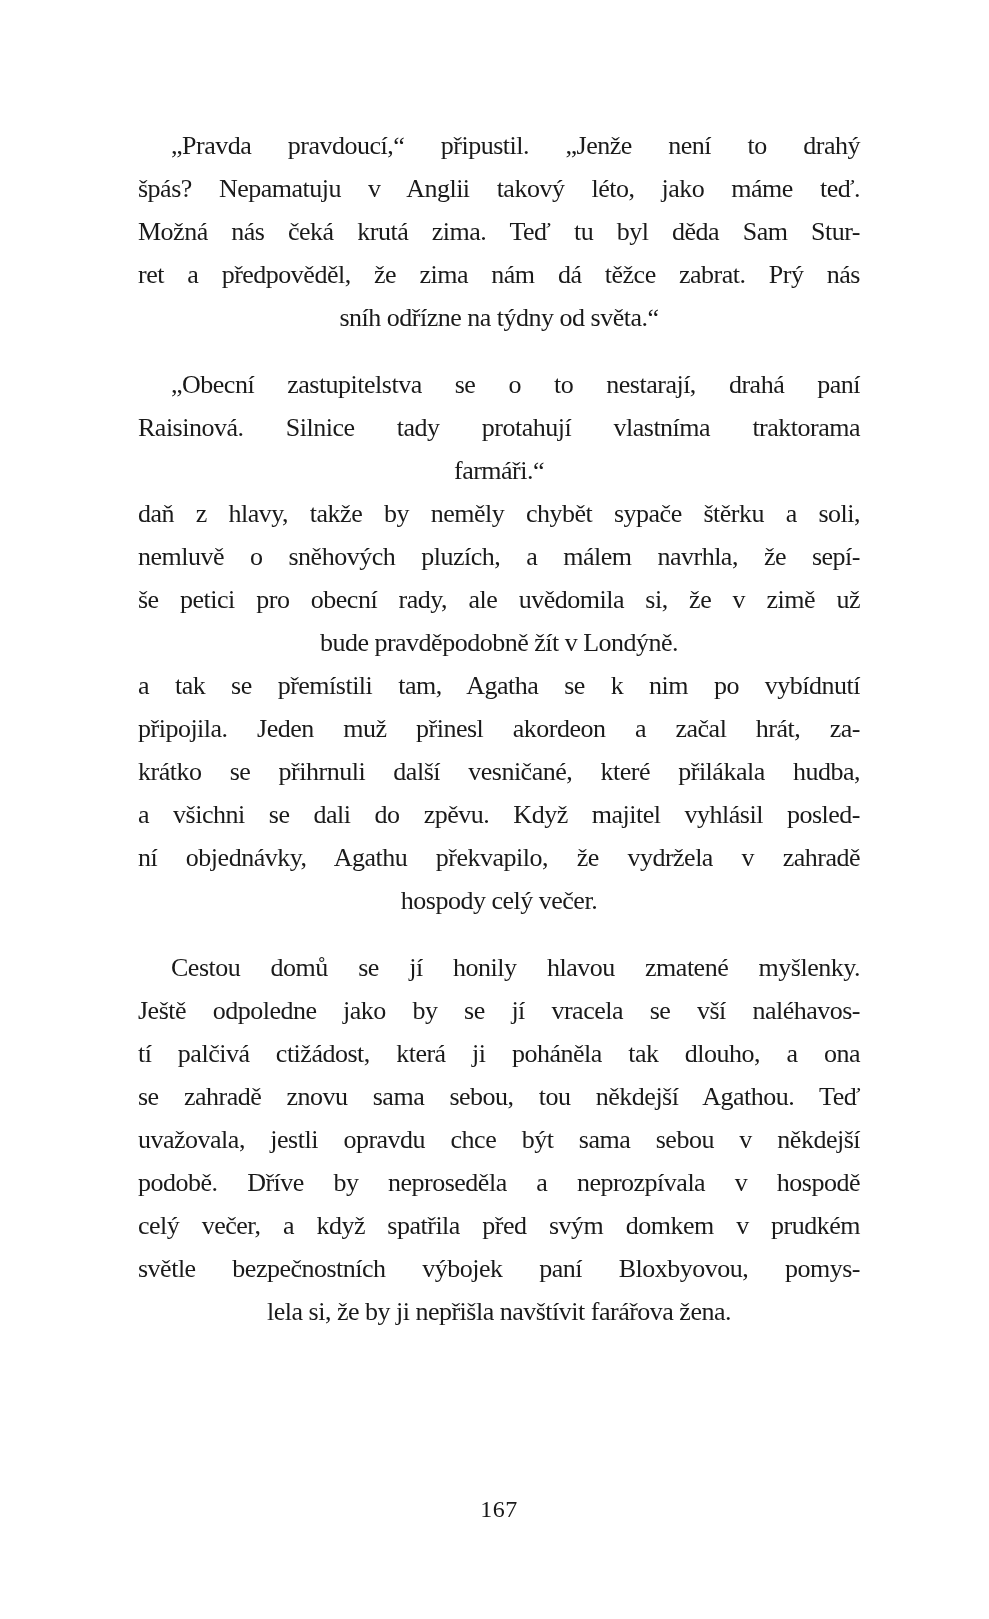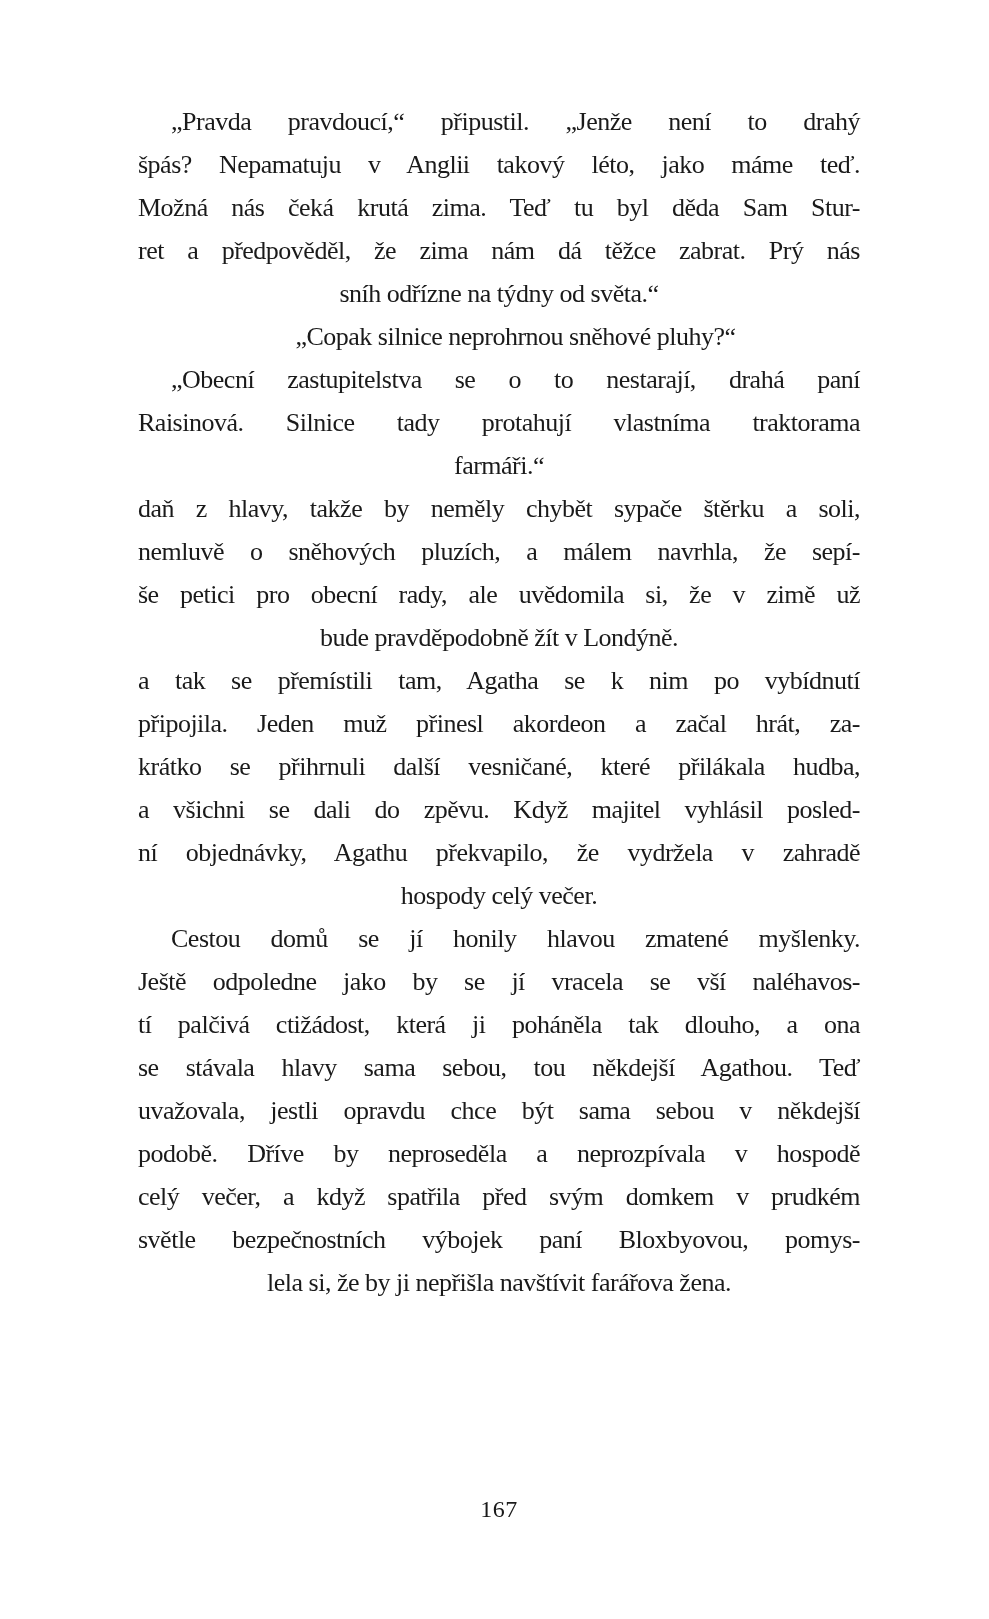--- a/index.html
+++ b/index.html
@@ -34,20 +34,21 @@
   }
   .line {
     text-align: center;
   }
   .line.just {
     text-align: justify;
     text-align-last: justify;
   }
   .line.first {
     padding-left: 33px;
+    margin-top: 24px;
   }
   .page-number {
     position: absolute;
     left: 138px;
     top: 1492px;
     width: 722px;
     text-align: center;
     color: #1a1a1a;
     font-size: 24px;
     line-height: 34px;
@@ -60,23 +61,20 @@
 <div class="book-page">
   <div class="text-block">
       <div class="paragraph">
         <div class="line first just">„Pravda pravdoucí,“ připustil. „Jenže není to drahý</div>
         <div class="line just">špás? Nepamatuju v Anglii takový léto, jako máme teď.</div>
         <div class="line just">Možná nás čeká krutá zima. Teď tu byl děda Sam Stur-</div>
         <div class="line just">ret a předpověděl, že zima nám dá těžce zabrat. Prý nás</div>
         <div class="line">sníh odřízne na týdny od světa.“</div>
       </div>
       <div class="paragraph">
-        <div class="line first">„Copak silnice neprohrnou sněhové pluhy?“</div>
-      </div>
-      <div class="paragraph">
         <div class="line first just">„Obecní zastupitelstva se o to nestarají, drahá paní</div>
         <div class="line just">Raisinová. Silnice tady protahují vlastníma traktorama</div>
         <div class="line">farmáři.“</div>
       </div>
       <div class="paragraph">
         <div class="line just">daň z hlavy, takže by neměly chybět sypače štěrku a soli,</div>
         <div class="line just">nemluvě o sněhových pluzích, a málem navrhla, že sepí-</div>
         <div class="line just">še petici pro obecní rady, ale uvědomila si, že v zimě už</div>
         <div class="line">bude pravděpodobně žít v Londýně.</div>
       </div>
@@ -85,21 +83,21 @@
         <div class="line just">připojila. Jeden muž přinesl akordeon a začal hrát, za-</div>
         <div class="line just">krátko se přihrnuli další vesničané, které přilákala hudba,</div>
         <div class="line just">a všichni se dali do zpěvu. Když majitel vyhlásil posled-</div>
         <div class="line just">ní objednávky, Agathu překvapilo, že vydržela v zahradě</div>
         <div class="line">hospody celý večer.</div>
       </div>
       <div class="paragraph">
         <div class="line first just">Cestou domů se jí honily hlavou zmatené myšlenky.</div>
         <div class="line just">Ještě odpoledne jako by se jí vracela se vší naléhavos-</div>
         <div class="line just">tí palčivá ctižádost, která ji poháněla tak dlouho, a ona</div>
-        <div class="line just">se stávala hlavy sama sebou, tou někdejší Agathou. Teď</div>
+        <div class="line just">se zahradě znovu sama sebou, tou někdejší Agathou. Teď</div>
         <div class="line just">uvažovala, jestli opravdu chce být sama sebou v někdejší</div>
         <div class="line just">podobě. Dříve by neproseděla a neprozpívala v hospodě</div>
         <div class="line just">celý večer, a když spatřila před svým domkem v prudkém</div>
         <div class="line just">světle bezpečnostních výbojek paní Bloxbyovou, pomys-</div>
         <div class="line">lela si, že by ji nepřišla navštívit farářova žena.</div>
       </div>
     </div>
   <div class="page-number">167</div>
 </div>
 

